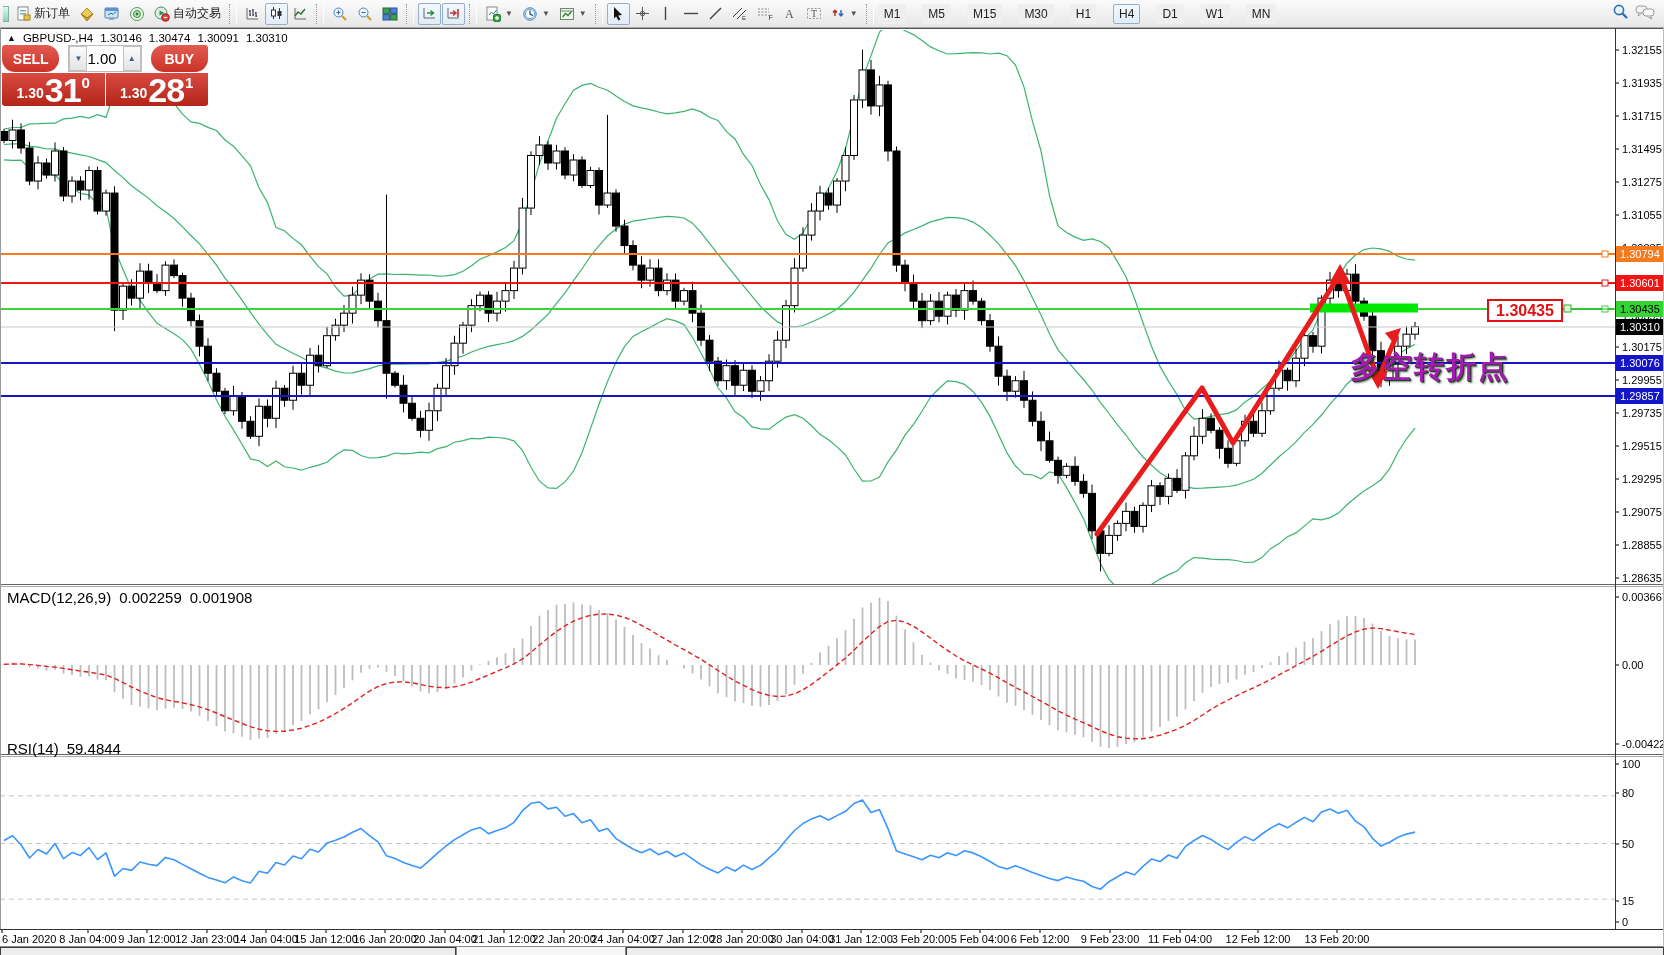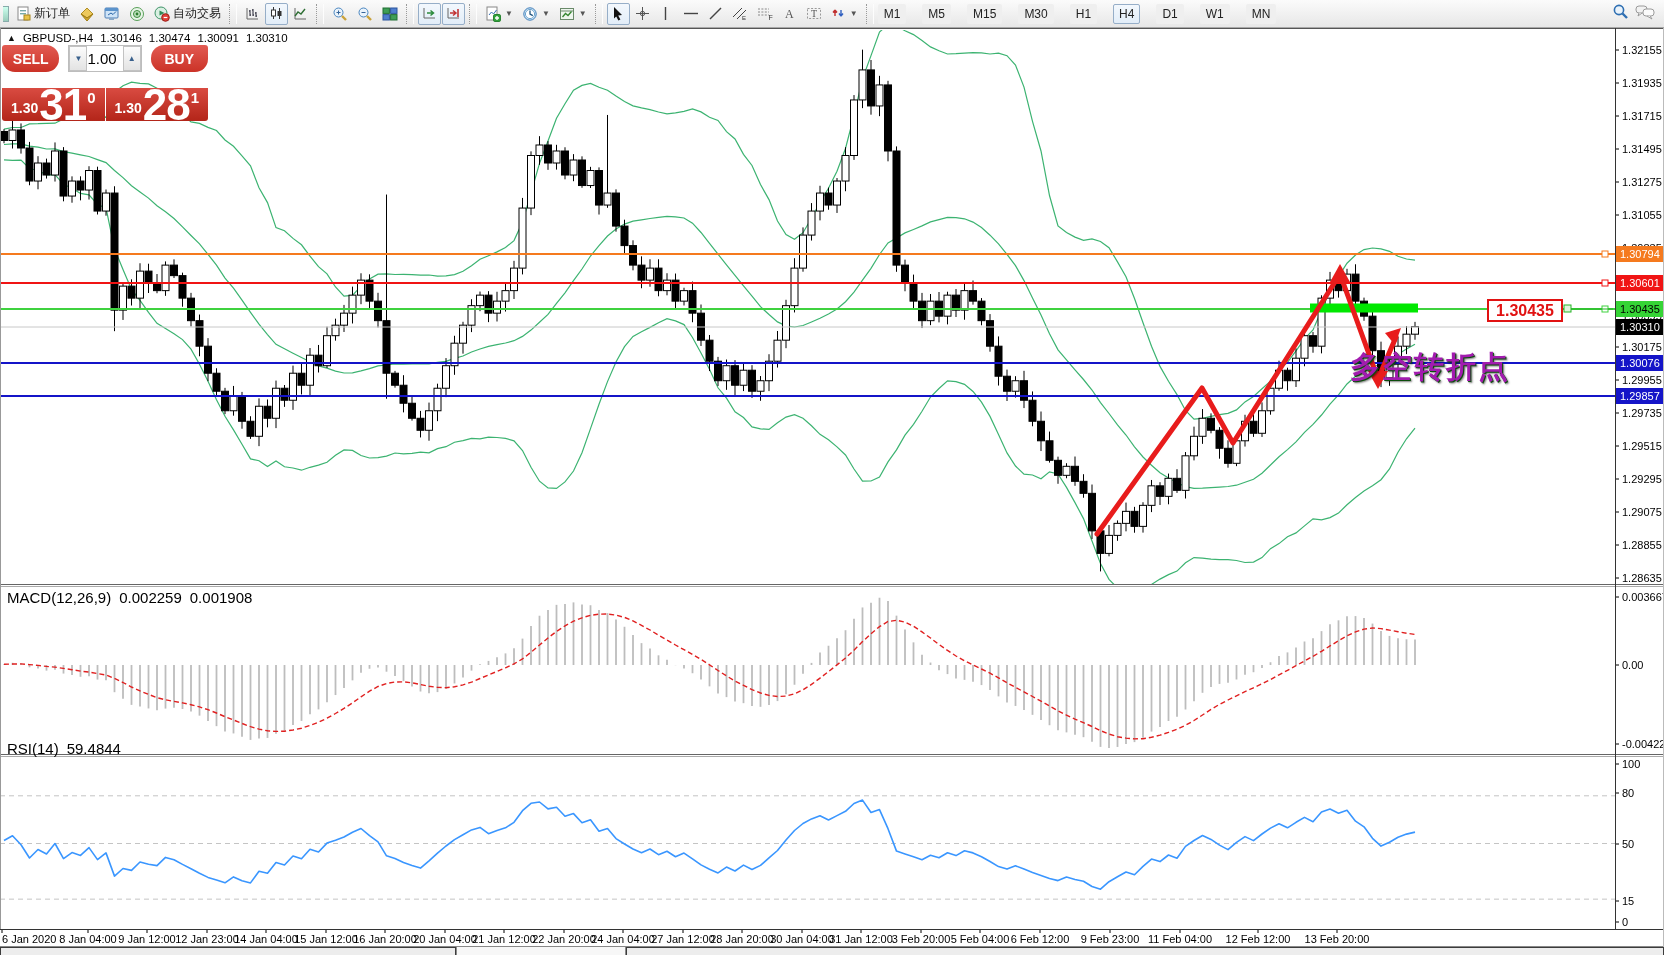--- a/index.html
+++ b/index.html
@@ -27,25 +27,25 @@
   .trade-panel{position:absolute;left:2px;top:17px;width:206px;z-index:6;font-family:"Liberation Sans",sans-serif;}
   .tp-top{display:flex;height:27px;gap:9px}
   .tp-btn{color:#fff;font-weight:bold;font-size:14px;display:flex;align-items:center;justify-content:center;
      background:linear-gradient(#e25b52,#cb3227);border-radius:13px;}
   .sell-btn{width:60px;border-top-left-radius:3px}
   .buy-btn{width:60px;border-top-right-radius:3px}
   .spinner{flex:1;display:flex;background:#fff;border:1px solid #bdbdbd;box-sizing:border-box}
   .spin-btn{width:18px;display:flex;align-items:center;justify-content:center;font-size:8px;color:#39608c;
      background:linear-gradient(#fcfcfc,#e3e3e3);border:1px solid #c2c2c2;box-sizing:border-box}
   .spin-value{flex:1;display:flex;align-items:center;justify-content:flex-end;padding-right:6px;font-size:15px;color:#000}
-  .tp-prices{display:flex;height:33px;margin-top:16px;gap:1px}
+  .tp-prices{display:flex;height:33px;margin-top:1px;gap:1px}
   .px-box{flex:1;color:#fff;display:flex;align-items:flex-end;justify-content:center;padding-bottom:1px;
      background:linear-gradient(#d94b41,#b32519);}
   .px-box .small{font-weight:bold;font-size:14px;margin:0 1px 4px 0}
-  .px-box .big{font-weight:bold;font-size:44px;line-height:30px;letter-spacing:-1px}
+  .px-box .big{font-weight:bold;font-size:34px;line-height:30px;letter-spacing:-1px}
   .px-box .sup{font-weight:bold;font-size:15px;margin:0 0 14px 1px}
   .px-box:first-child{border-bottom-left-radius:3px}
   .px-box:last-child{border-bottom-right-radius:3px}
   
   .panel-label{position:absolute;left:7px;font-size:15px;color:#000;z-index:4;display:flex;gap:8px}
   
   .price-callout{position:absolute;left:1487px;top:271px;width:72px;height:19px;background:#fff;
      border:2px solid #e11212;color:#e11212;font-weight:bold;font-size:16px;display:flex;align-items:center;justify-content:center;z-index:4}
   .turning-point{position:absolute;left:1350px;top:319px;font-size:30px;font-weight:bold;color:#a21caf;
      letter-spacing:2px;text-shadow:1px 1px 0 #0c4d0c,2px 2px 2px rgba(0,0,0,.5);z-index:4;white-space:nowrap}

